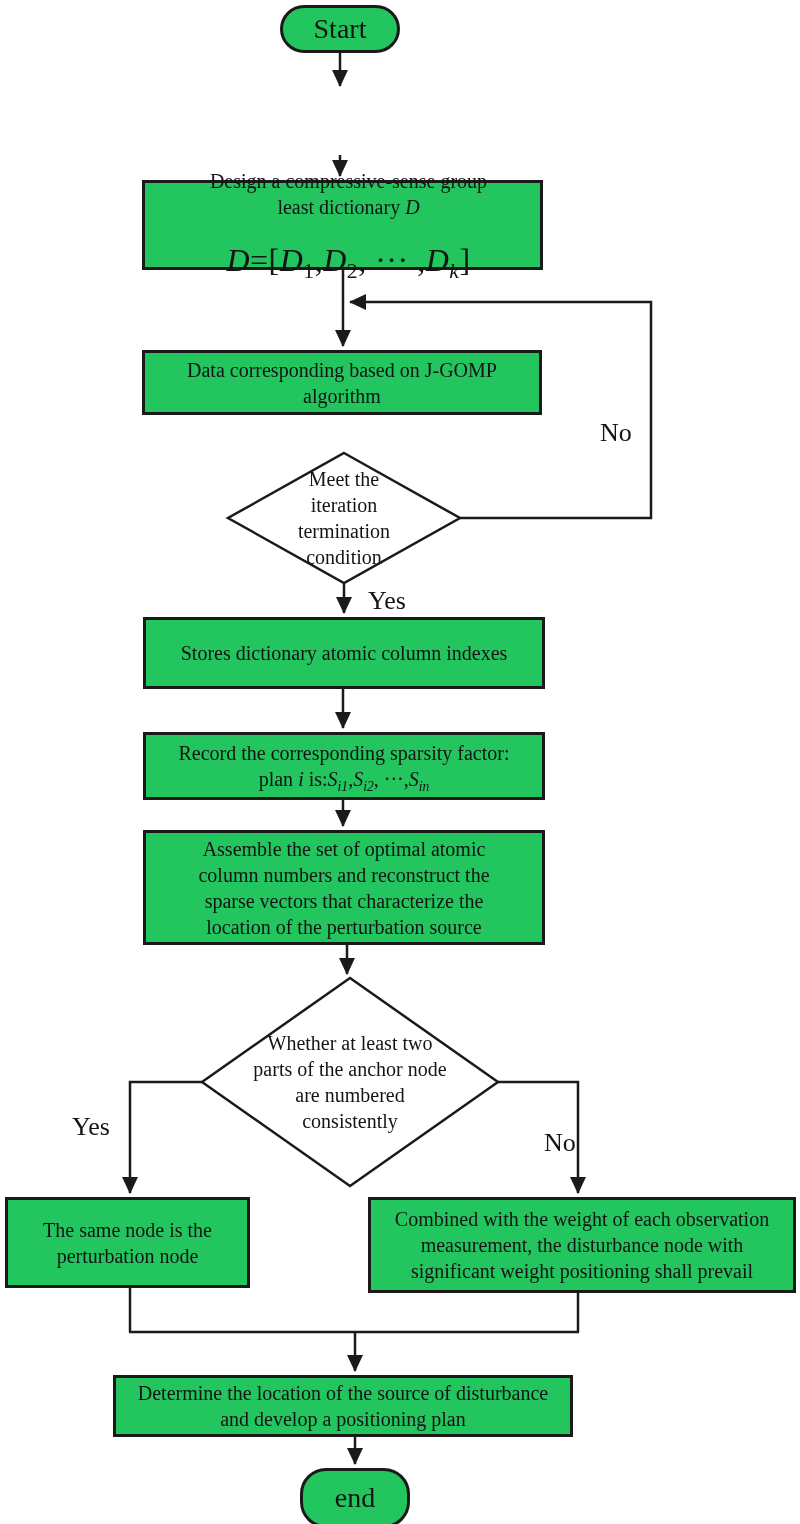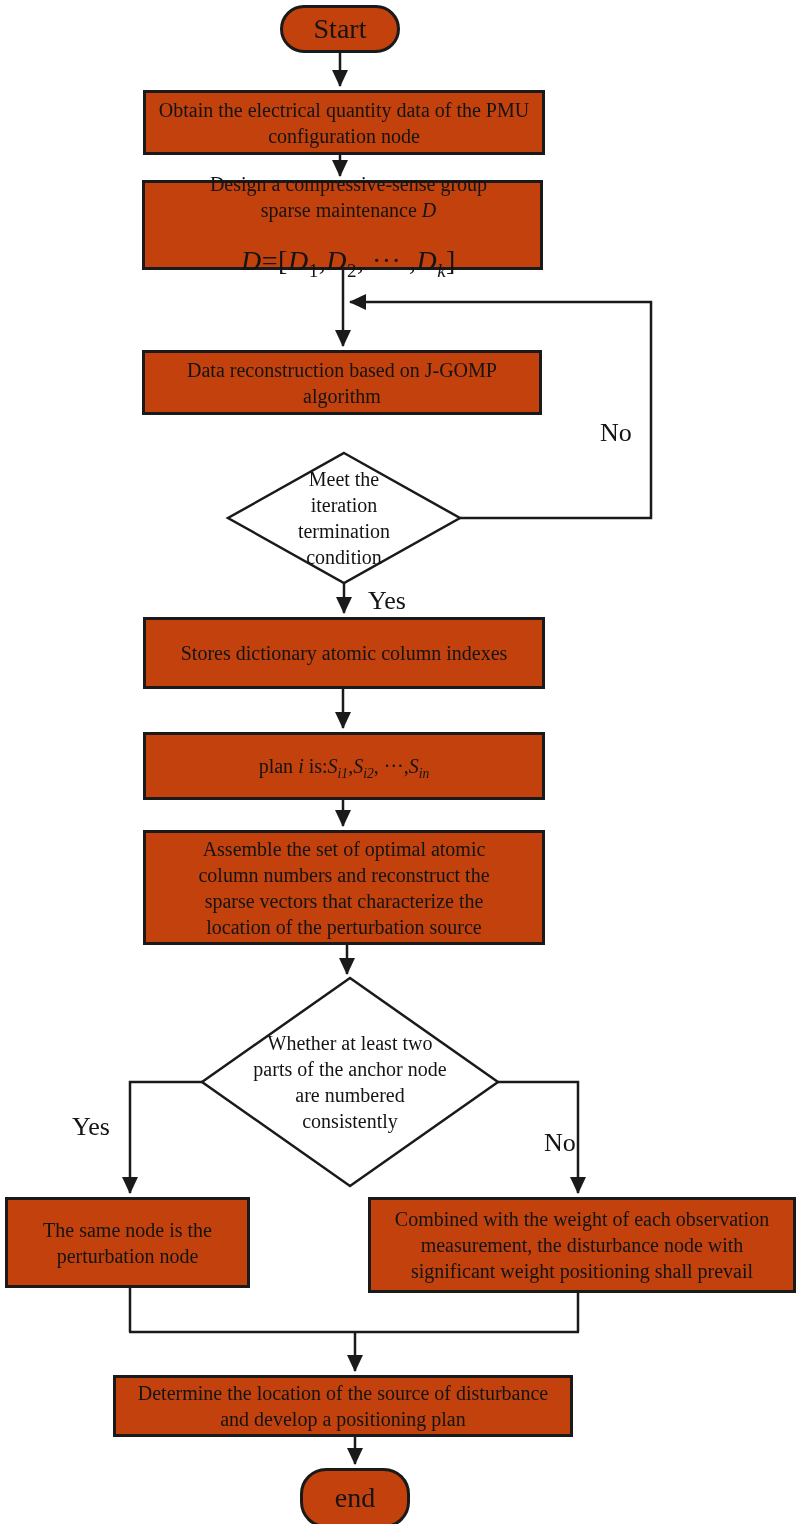--- a/index.html
+++ b/index.html
@@ -14,29 +14,29 @@
     overflow: hidden;
   }
   .layer { position: absolute; left: 0; top: 0; }
   .node {
     position: absolute;
     display: flex;
     align-items: center;
     justify-content: center;
     text-align: center;
     white-space: pre;
-    background: #c2410c;
+    background: #22c55e;
     line-height: 1.3;
     font-size: 20px;
   }
   .rect { border: 3px solid #1a1a1a; }
   .oval { border: 3px solid #1a1a1a; border-radius: 26px; font-size: 28px; }
   .col { flex-direction: column; }
   .plain { background: transparent; border: none; }
-  .formula { font-size: 28px; margin-top: 20px; letter-spacing: 0.5px; }
+  .formula { font-size: 32px; margin-top: 20px; letter-spacing: 0.5px; }
   .it { font-style: italic; }
   sub { font-size: 0.68em; line-height: 0; }
   .lbl {
     position: absolute;
     font-size: 26px;
     background: transparent;
     white-space: nowrap;
   }
 
   #start  { left: 280px; top: 5px;    width: 120px; height: 48px; }
@@ -88,40 +88,39 @@
       <path d="M578,1293 L578,1332"></path>
       <line x1="129" y1="1332" x2="579" y2="1332"></line>
       <line x1="355" y1="1332" x2="355" y2="1371" marker-end="url(#arr)"></line>
       <line x1="355" y1="1437" x2="355" y2="1464" marker-end="url(#arr)"></line>
     </g>
   </svg>
 
   <div class="node oval" id="start">Start</div>
   <div class="node oval" id="end">end</div>
 
-  <div class="node rect" id="n1">Obtain the electrical quantity data of the PMU
-configuration node</div>
 
   <div class="node rect col" id="n2">
     <div>Design a compressive-sense group</div>
-    <div><span>sparse maintenance </span><span class="it">D</span></div>
+    <div><span>least dictionary </span><span class="it">D</span></div>
     <div class="formula"><span class="it">D</span><span>=[</span><span class="it">D</span><sub>1</sub><span>,</span><span class="it">D</span><sub>2</sub><span>, ··· ,</span><span class="it">D</span><sub class="it">k</sub><span>]</span></div>
   </div>
 
-  <div class="node rect" id="n3">Data reconstruction based on J-GOMP
+  <div class="node rect" id="n3">Data corresponding based on J-GOMP
 algorithm</div>
 
   <div class="node plain" id="d1text">Meet the
 iteration
 termination
 condition</div>
 
   <div class="node rect" id="n4">Stores dictionary atomic column indexes</div>
 
   <div class="node rect col" id="n5">
+    <div>Record the corresponding sparsity factor:</div>
     <div><span>plan </span><span class="it">i</span><span> is:</span><span class="it">S</span><sub class="it">i1</sub><span>,</span><span class="it">S</span><sub class="it">i2</sub><span>, ···,</span><span class="it">S</span><sub class="it">in</sub></div>
   </div>
 
   <div class="node rect" id="n6">Assemble the set of optimal atomic
 column numbers and reconstruct the
 sparse vectors that characterize the
 location of the perturbation source</div>
 
   <div class="node plain" id="d2text">Whether at least two
 parts of the anchor node

